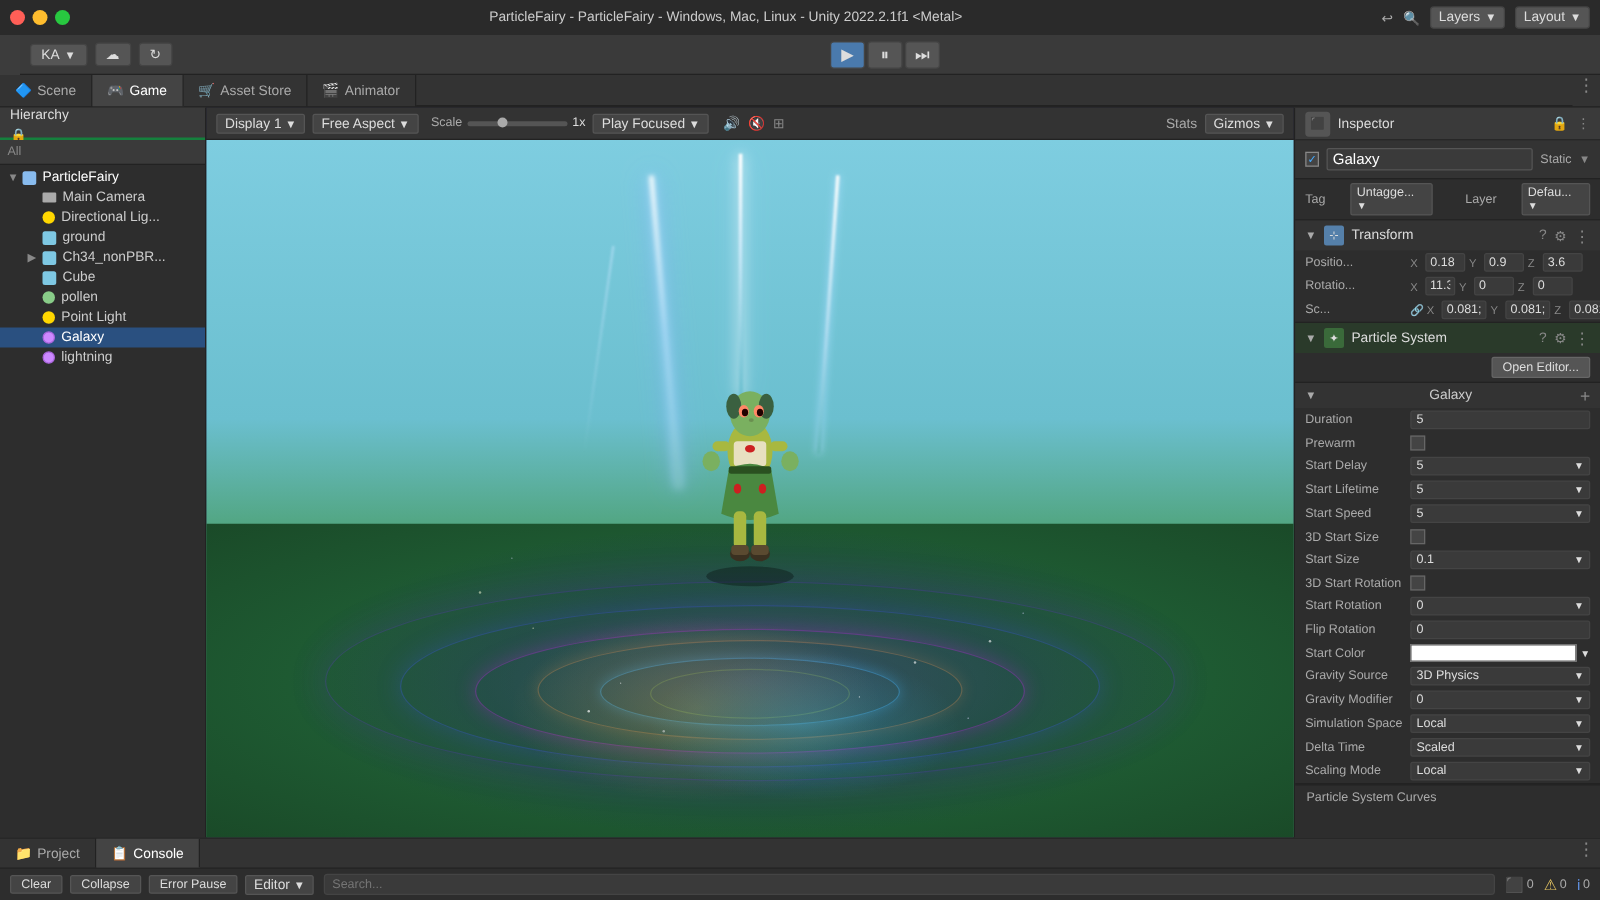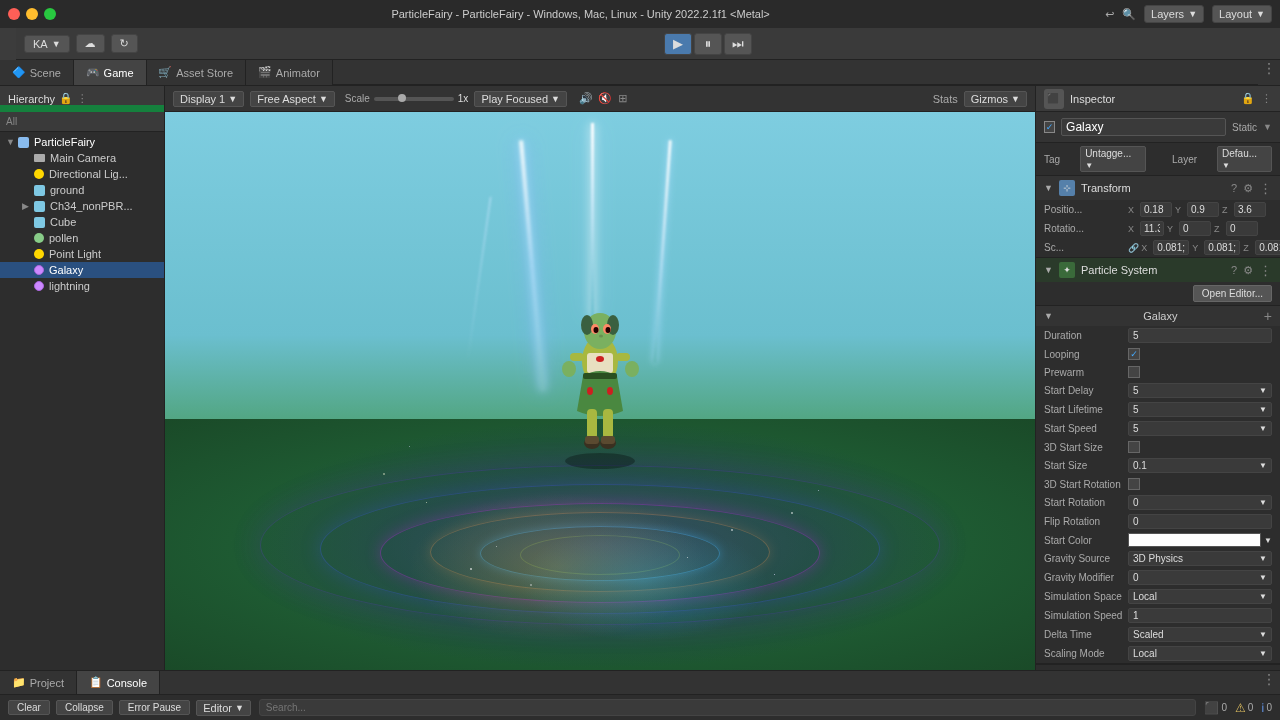--- a/index.html
+++ b/index.html
@@ -141,24 +141,25 @@
       background: #2d2d2d;
       border-right: 1px solid #222;
       display: flex;
       flex-direction: column;
       flex-shrink: 0;
     }
     .hierarchy-header {
       height: 26px;
       background: #3a3a3a;
       display: flex;
-      align-items: flex-end;
+      align-items: flex-start;
       padding: 0 8px;
       gap: 4px;
-      border-bottom: 7px solid #15803d;
+      border-bottom: 2px solid #15803d;
+      flex-direction: column;
     }
     .hierarchy-search {
       height: 20px;
       background: #3a3a3a;
       border-bottom: 1px solid #222;
       display: flex;
       align-items: center;
       padding: 0 6px;
       gap: 4px;
     }
@@ -958,24 +959,20 @@
         <span style="color:#aaa;font-size:9px;">▼</span>
         <span style="margin-left:4px;">Galaxy</span>
         <span style="color:#888;cursor:pointer;font-size:14px;">+</span>
       </div>
 
       <div class="prop-row">
         <span class="prop-label">Duration</span>
         <input class="prop-field" type="text" value="5" style="">
       </div>
 
-      <div class="prop-row">
-        <span class="prop-label">Looping</span>
-        <div class="checkbox-check checked"></div>
-      </div>
 
       <div class="prop-row">
         <span class="prop-label">Prewarm</span>
         <div class="checkbox-check"></div>
       </div>
 
       <div class="prop-row">
         <span class="prop-label">Start Delay</span>
         <div class="prop-dropdown">
           <span>5</span>
@@ -1055,24 +1052,20 @@
       </div>
 
       <div class="prop-row">
         <span class="prop-label">Simulation Space</span>
         <div class="prop-dropdown">
           <span>Local</span>
           <span style="font-size:8px;">▼</span>
         </div>
       </div>
 
-      <div class="prop-row">
-        <span class="prop-label">Simulation Speed</span>
-        <input class="prop-field" type="text" value="1" style="">
-      </div>
 
       <div class="prop-row">
         <span class="prop-label">Delta Time</span>
         <div class="prop-dropdown">
           <span>Scaled</span>
           <span style="font-size:8px;">▼</span>
         </div>
       </div>
 
       <div class="prop-row">

